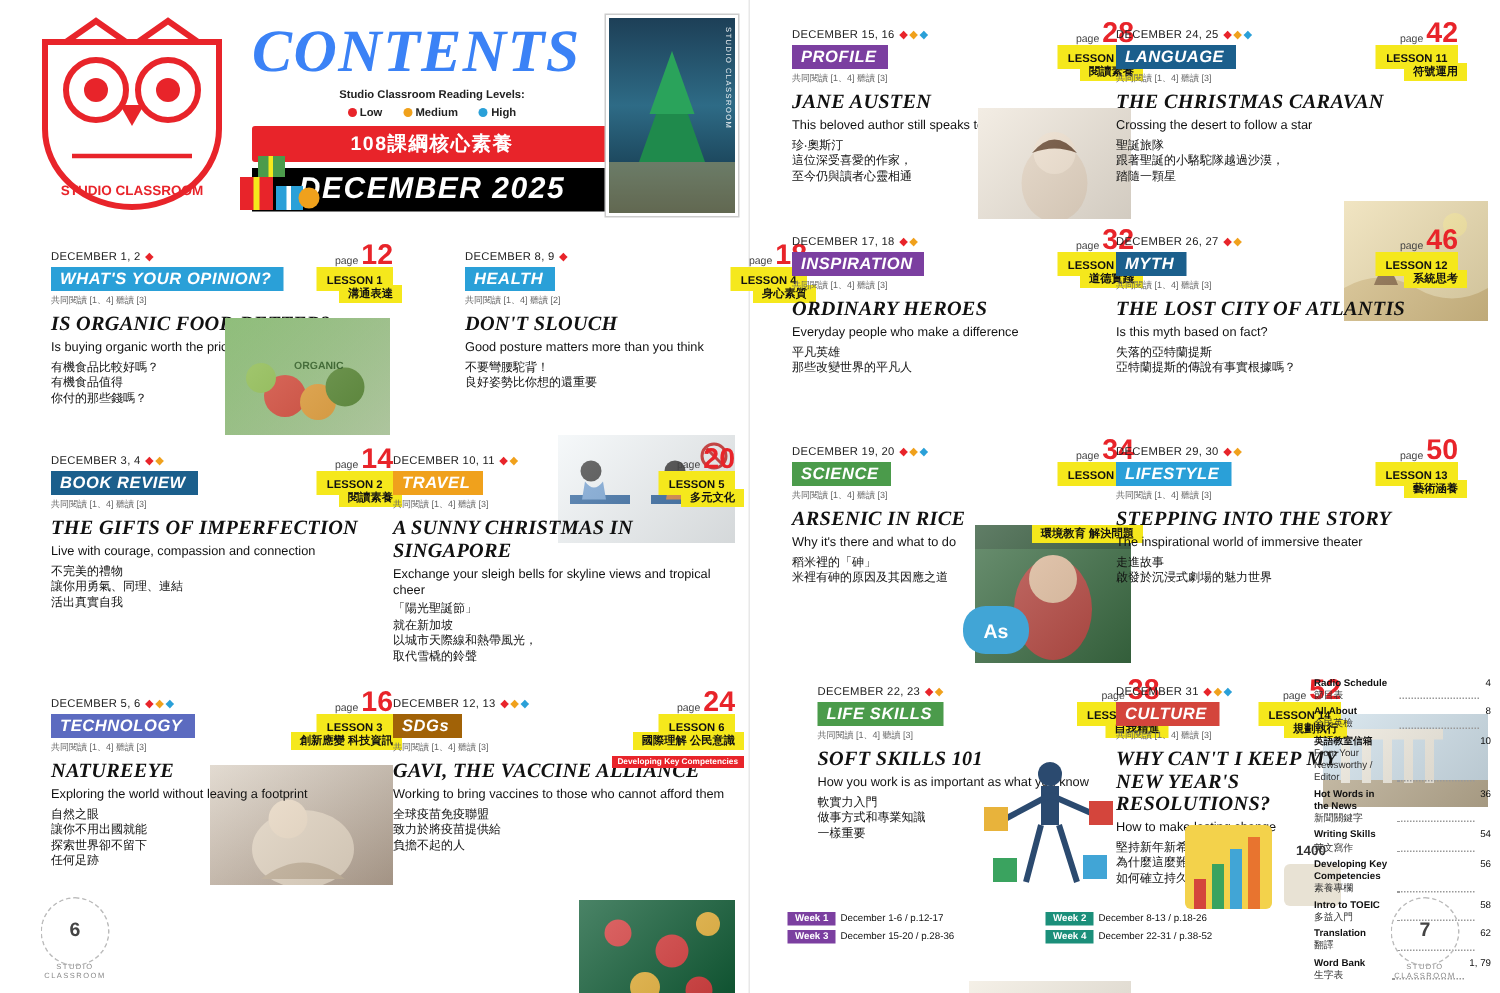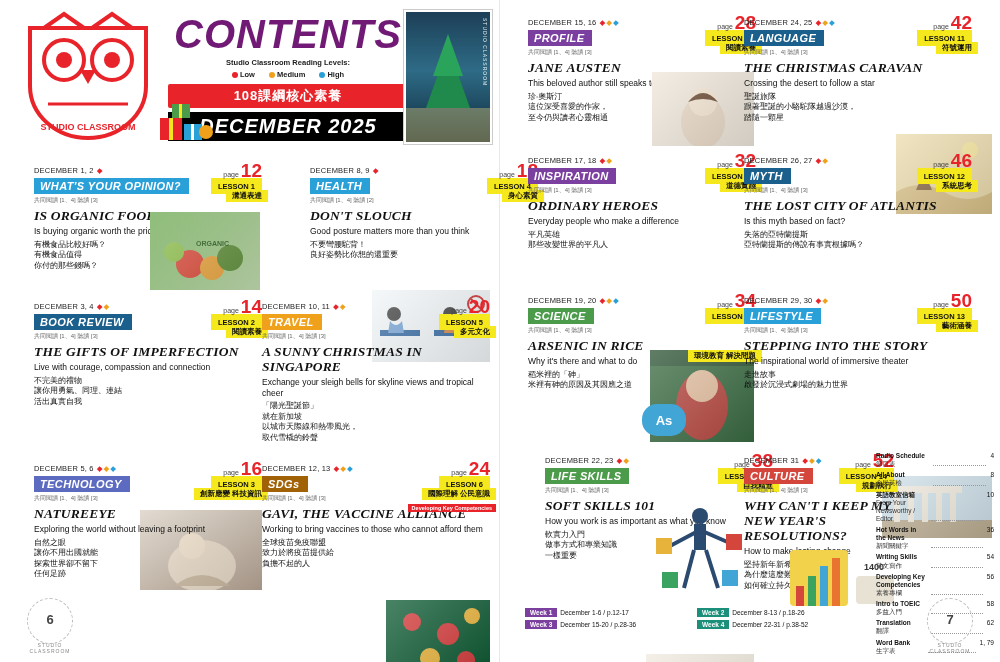--- a/index.html
+++ b/index.html
@@ -15,26 +15,25 @@
   .page { position:absolute; inset:0; display:flex; }
   .left-page { width:500px; height:662px; position:relative; border-right:1px solid #e8e8e8; }
   .right-page { width:500px; height:662px; position:relative; }
 
   
   .masthead { position:absolute; left:8px; top:6px; width:484px; height:142px; }
   .owl-logo { position:absolute; left:0; top:2px; width:160px; height:136px; }
   .owl-logo svg { display:block; }
   .contents-block { position:absolute; left:160px; top:0; width:240px; }
   .contents-title {
-    font-family:Liberation Sans, sans-serif;
+    font-family:Liberation Serif, serif;
     font-weight:bold; font-style:italic;
     font-size:40px; letter-spacing:1px;
-    color:#701a75; line-height:1;
+    color:#3b82f6; line-height:1;
     -webkit-text-stroke:0px;
-    text-align:center;
     margin-top:8px;
   }
   .levels-line { text-align:center; font-size:7.5px; color:#222; margin-top:4px; font-weight:bold;}
   .levels-dots { text-align:center; font-size:7.5px; color:#222; margin-top:3px; }
   .levels-dots span { margin:0 6px; }
   .dot { display:inline-block; width:6px; height:6px; border-radius:50%; background:#e8242a; margin-right:2px; vertical-align:middle;}
   .dot.md { background:#f0a11c; }
   .dot.hi { background:#2aa0d8; }
   .core-band {
     margin-top:5px; background:#e8242a; color:#fff;

